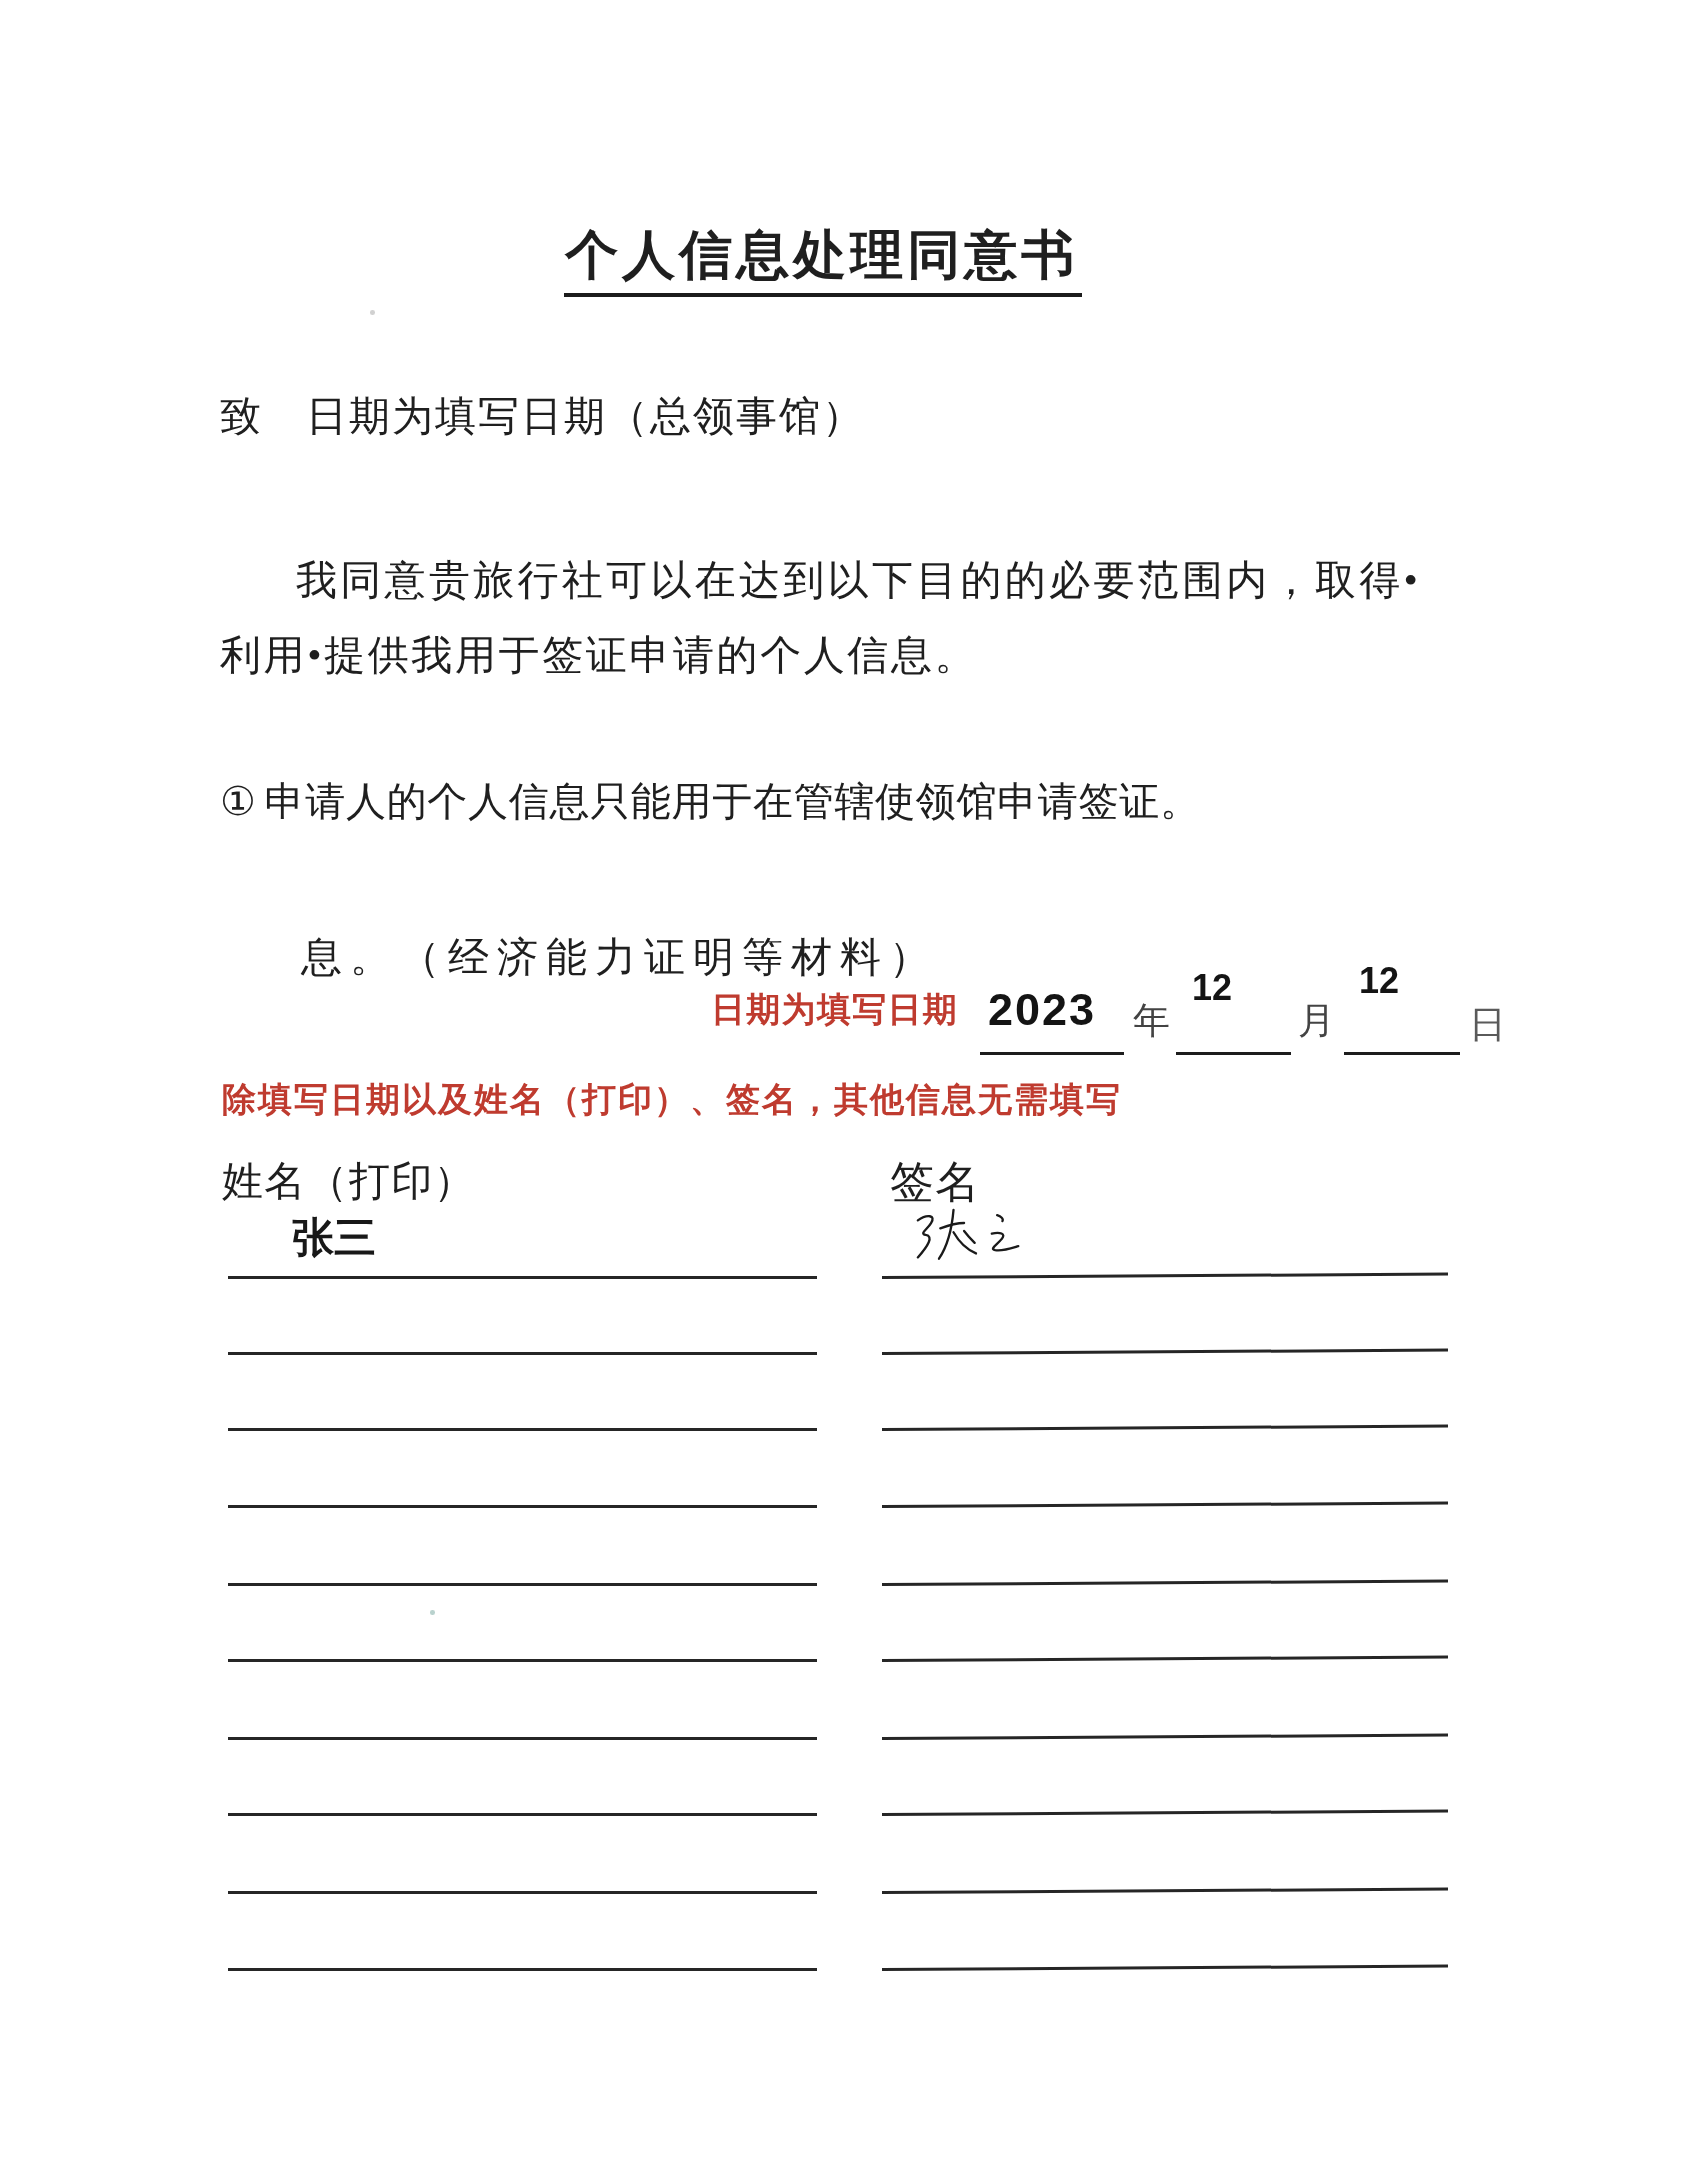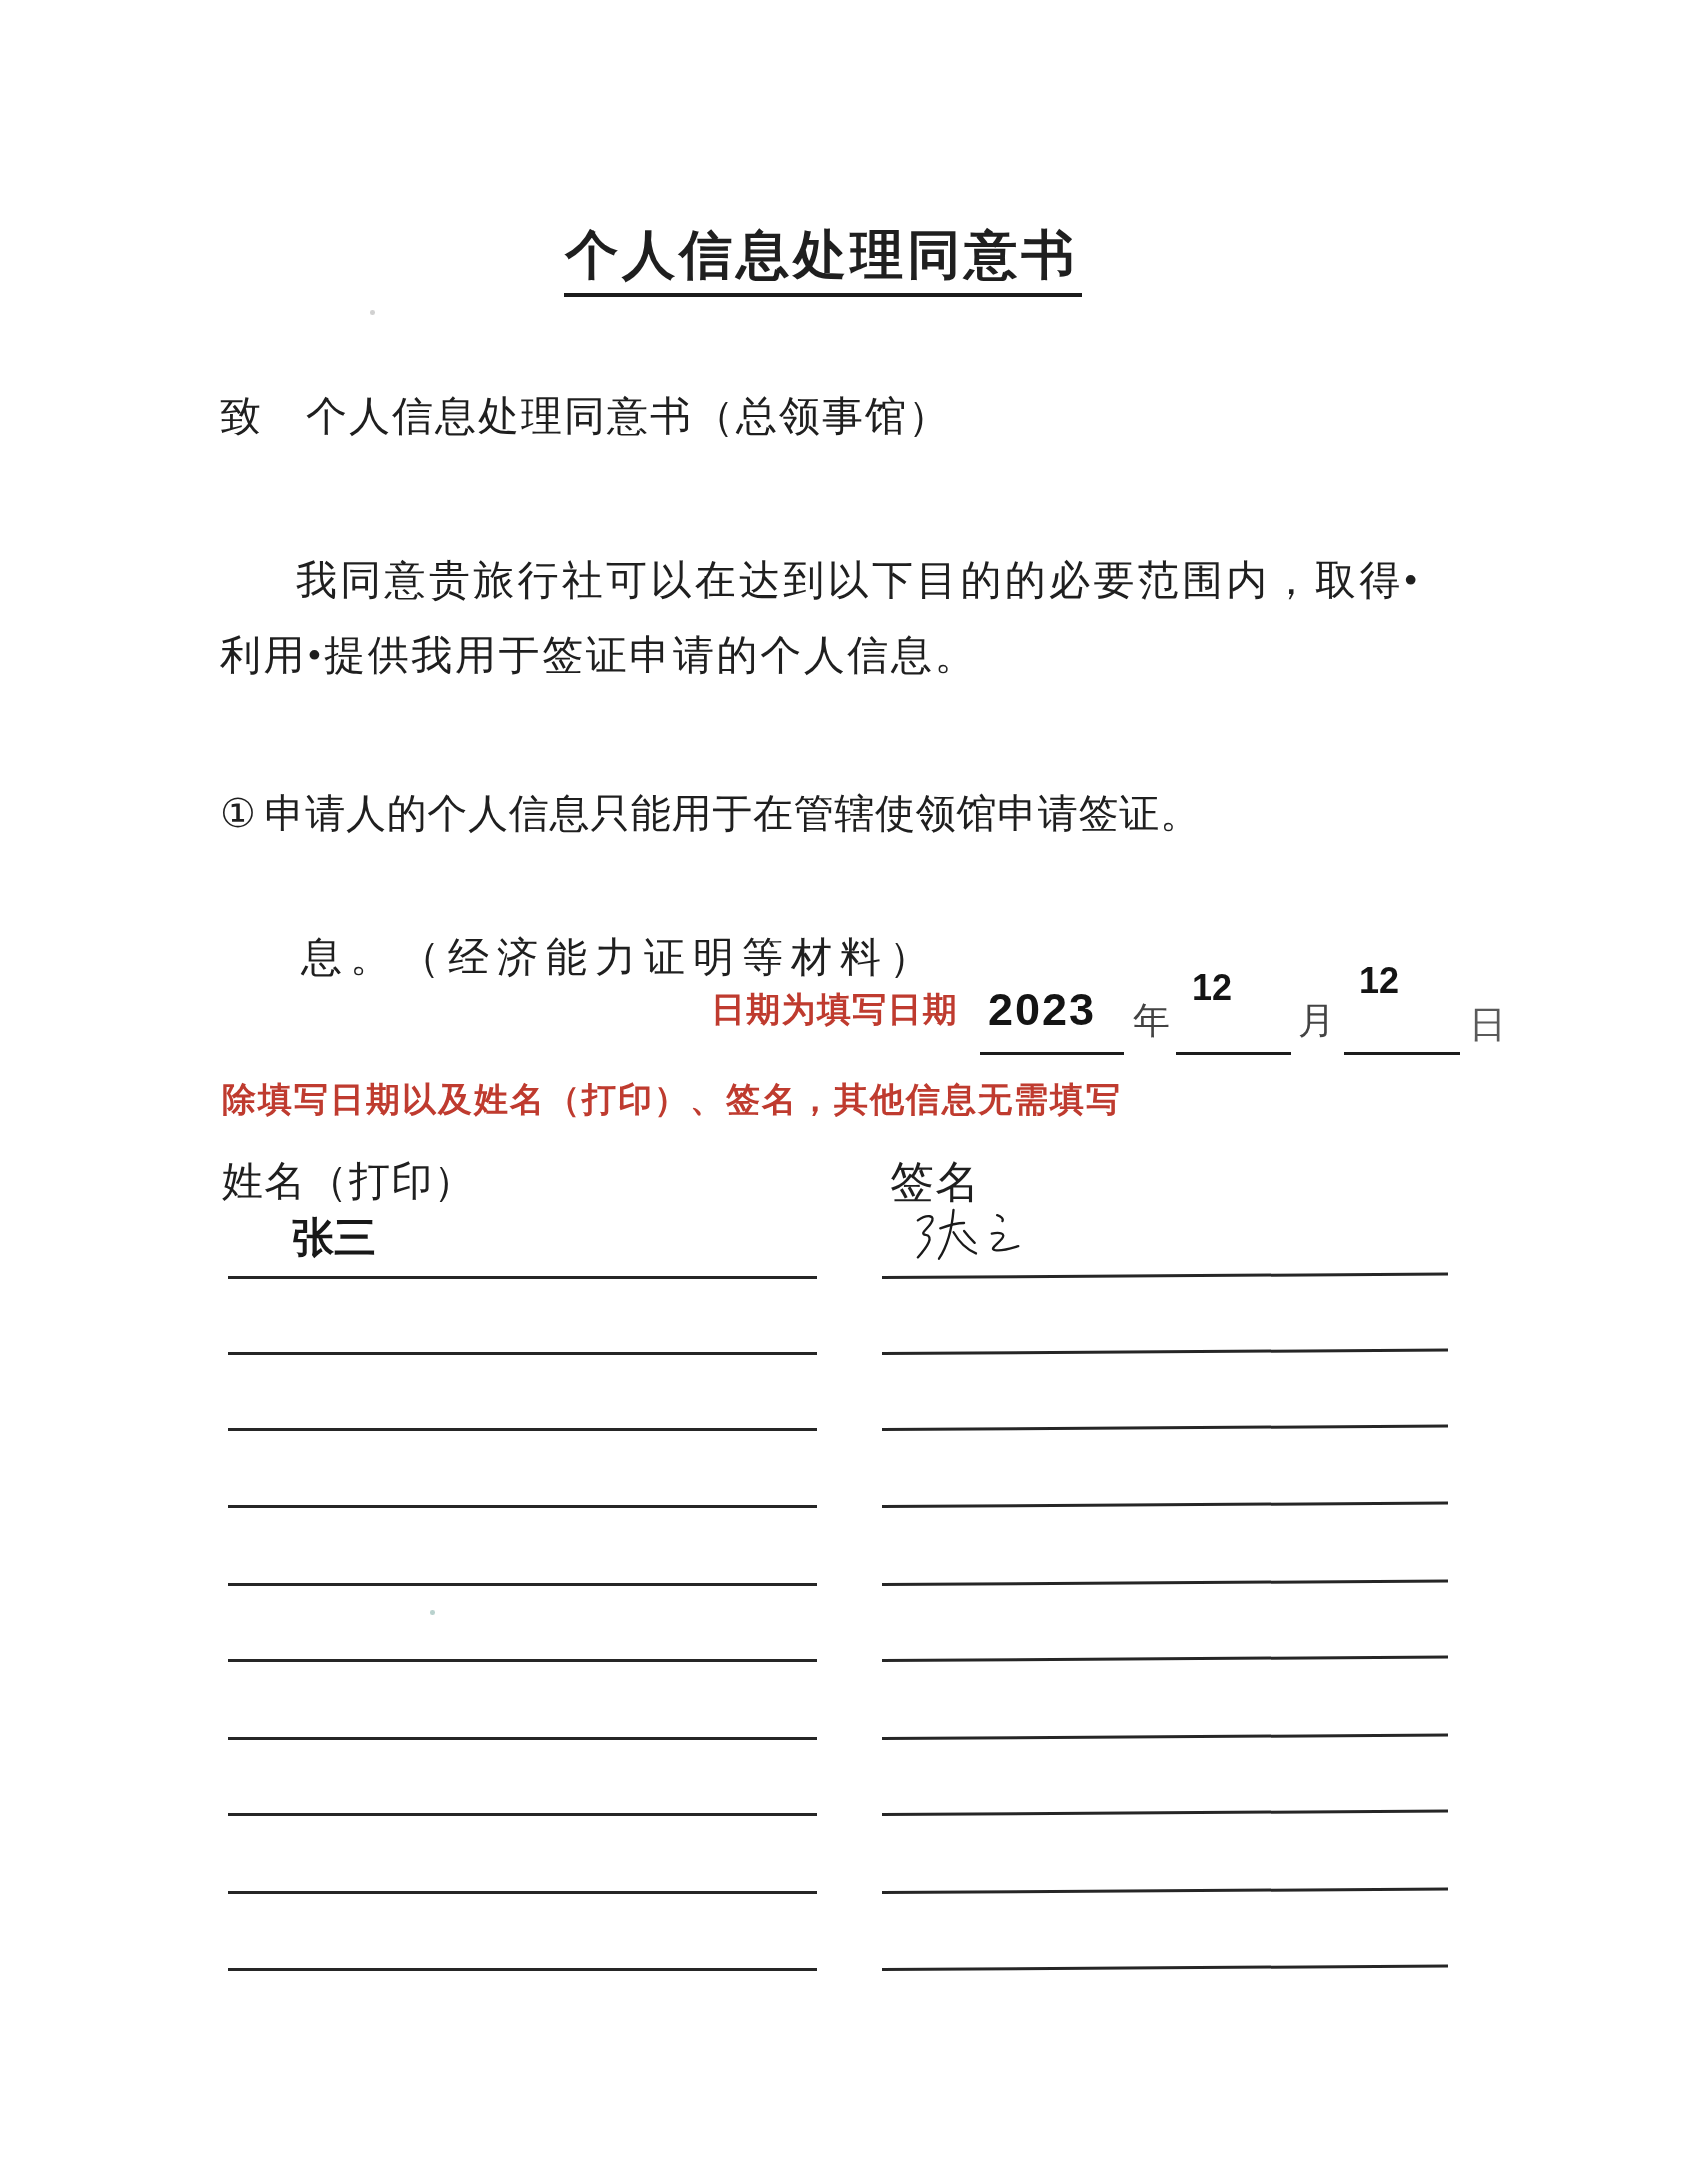--- a/index.html
+++ b/index.html
@@ -18,21 +18,21 @@
     top: 229px; left: 564px;
     font-size: 53px; font-weight: bold; letter-spacing: 4px;
     padding: 0 4px 10.6px 1.3px;
     border-bottom: 4.6px solid #1c1c1c;
   }
   .recipient { top: 396px; left: 220px; font-size: 41px; letter-spacing: 2px; }
 
   .para-l1 { top: 560px; left: 296px; font-size: 41px; letter-spacing: 3.3px; }
   .para-l2 { top: 635px; left: 220px; font-size: 41px; letter-spacing: 2.6px; }
 
-  .term1 { top: 782px; left: 220px; font-size: 40px; letter-spacing: 0.7px; margin-top: 12px; }
+  .term1 { top: 782px; left: 220px; font-size: 40px; letter-spacing: 0.7px; }
   .term2-l1 { top: 859px; left: 220px; font-size: 41px; letter-spacing: 8.6px; }
   .term2-l2 { top: 937px; left: 301px; font-size: 41px; letter-spacing: 8px; }
   .term-marker { margin-right: 8px; }
 
   .red-note {
     font-family: "Liberation Sans", "DejaVu Sans", sans-serif;
     font-weight: bold; color: #bf3b2f;
   }
   .date-annotation { top: 992px; left: 711px; font-size: 34px; letter-spacing: 1.3px; }
   .fill-instruction { top: 1082px; left: 222px; font-size: 34px; letter-spacing: 2px; }
@@ -71,21 +71,21 @@
   .speck-a { top: 310px; left: 370px; width: 4.6px; height: 4.6px; background: #9a9a9a; opacity: .45; }
   .speck-b { top: 1610px; left: 430px; width: 4.6px; height: 4.6px; background: #4f8f85; opacity: .4; }
 </style>
 </head>
 <body>
 
 <div class="page">
 
   <div class="abs doc-title">个人信息处理同意书</div>
 
-  <div class="abs recipient">致　个人信息处理同意书（总领事馆）</div>
+  <div class="abs recipient">致　日期为填写日期（总领事馆）</div>
 
   <div class="abs para-l2">利用•提供我用于签证申请的个人信息。</div>
   <div class="abs para-l1">我同意贵旅行社可以在达到以下目的的必要范围内，取得•</div>
 
   <div class="abs term1">
     <span class="term-marker">①</span><span>申请人的个人信息只能用于在管辖使领馆申请签证。</span>
   </div>
 
   <div class="abs term2-l2">息。（经济能力证明等材料）</div>
 

